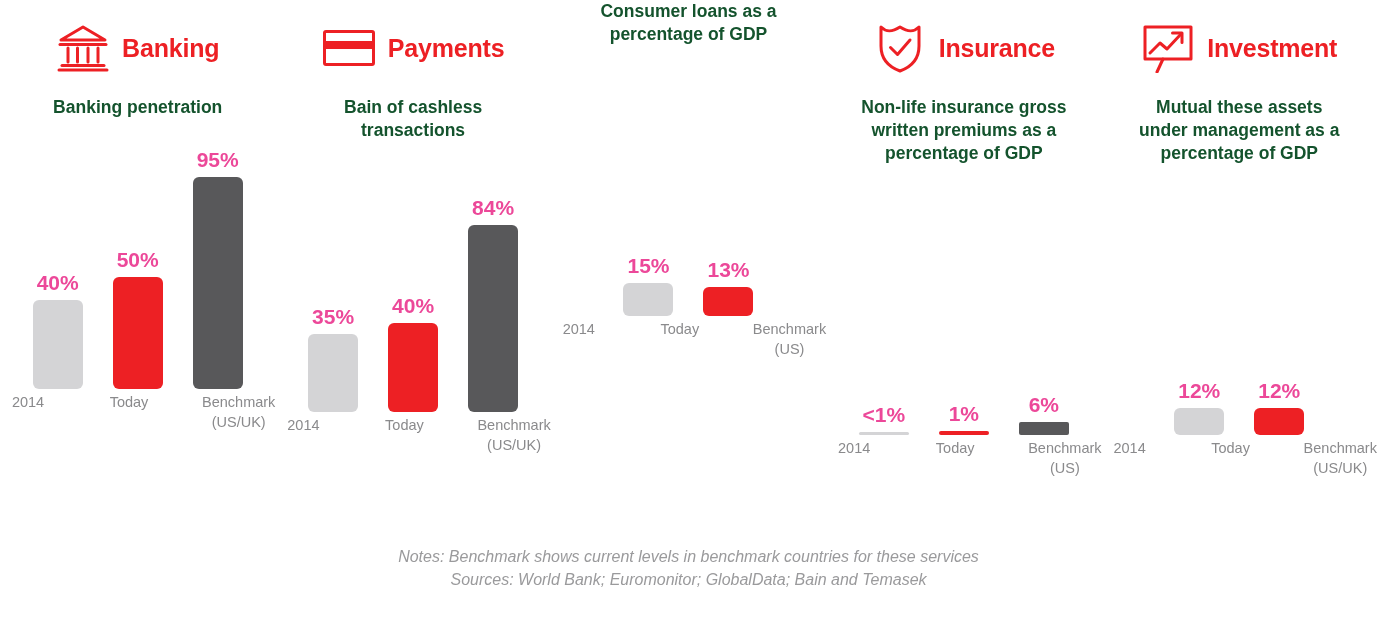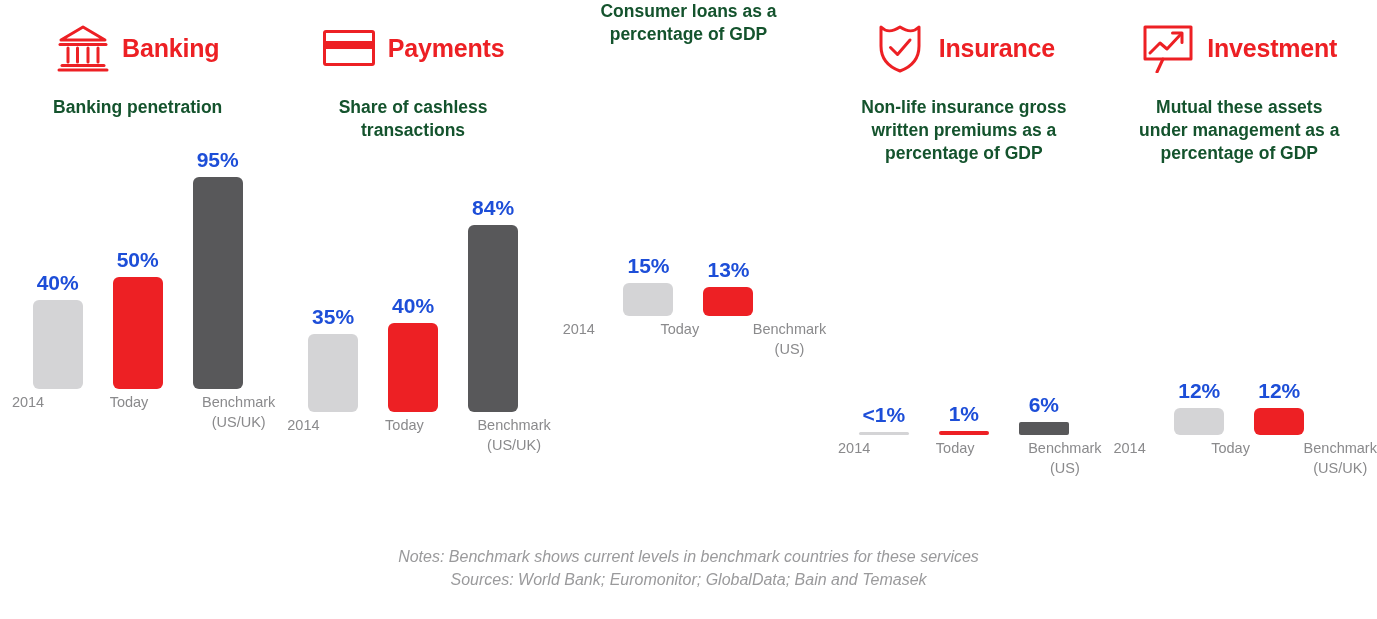--- a/index.html
+++ b/index.html
@@ -82,21 +82,21 @@
     width:80px;
     display:flex;
     flex-direction:column;
     align-items:center;
     justify-content:flex-end;
     height:100%;
   }
   .bar-value{
     font-size:21px;
     font-weight:bold;
-    color:#1d4ed8;
+    color:#ec4899;
     margin-bottom:5px;
     white-space:nowrap;
   }
   .bar-rect{
     width:50px;
     border-radius:6px;
   }
   .bar-rect.thin{border-radius:2px;}
   .bar-rect.past{background:#D4D4D6;}
   .bar-rect.today{background:#ED2024;}
@@ -182,21 +182,21 @@
       <div class="group">
         <div class="cat-head">
           <span class="cat-icon">
             <svg width="54" height="40" viewBox="0 0 54 40" fill="none" stroke="#ED2024" stroke-width="3" stroke-linejoin="round">
       <rect x="2.5" y="3.5" width="49" height="33" rx="1.5"></rect>
       <rect x="2.5" y="13" width="49" height="8" fill="#ED2024" stroke="none"></rect>
     </svg>
           </span>
           <span class="cat-name">Payments</span>
         </div>
-        <div class="metric">Share of cashless transactions</div>
+        <div class="metric">Bain of cashless transactions</div>
         <div class="plot">
           <div class="bars">
             <div class="bar-slot">
               <div class="bar-value">35%</div>
               <div class="bar-rect past" style="height: 78px;"></div>
             </div>
             <div class="bar-slot">
               <div class="bar-value">40%</div>
               <div class="bar-rect today" style="height: 89px;"></div>
             </div>

